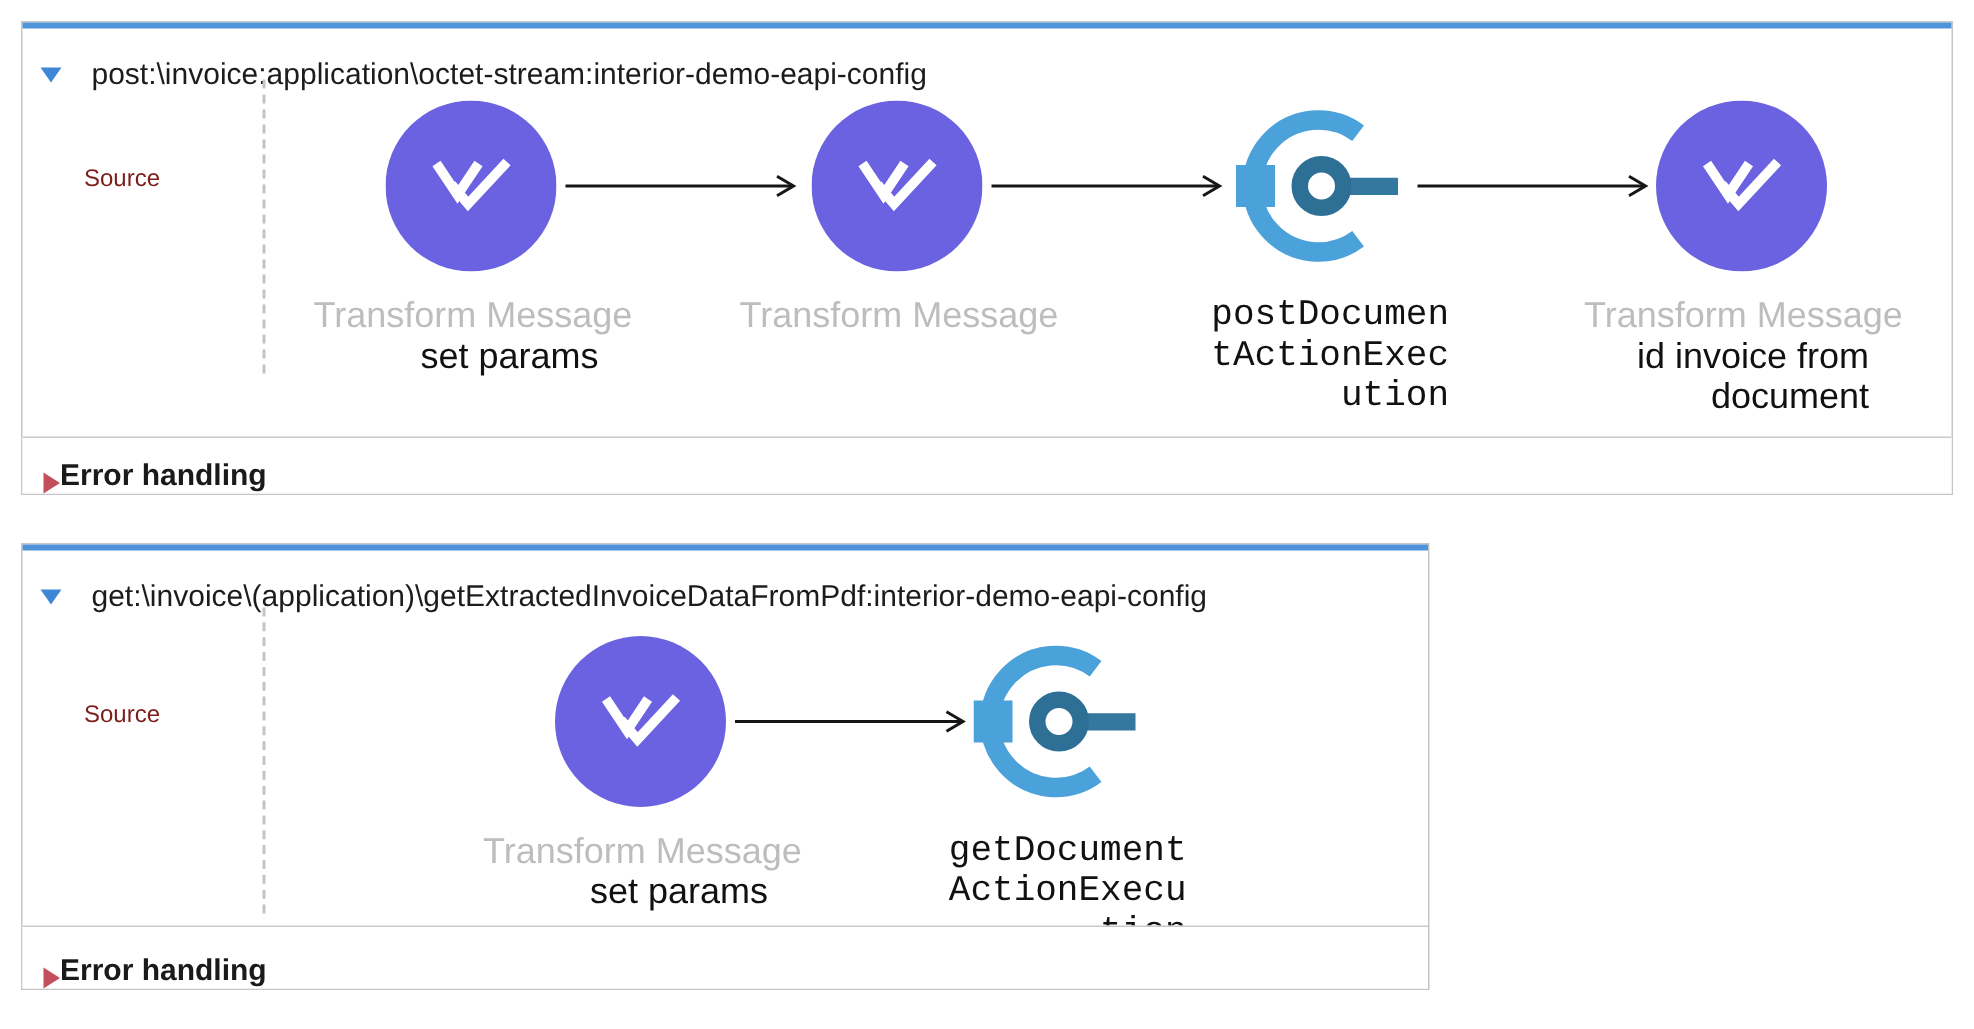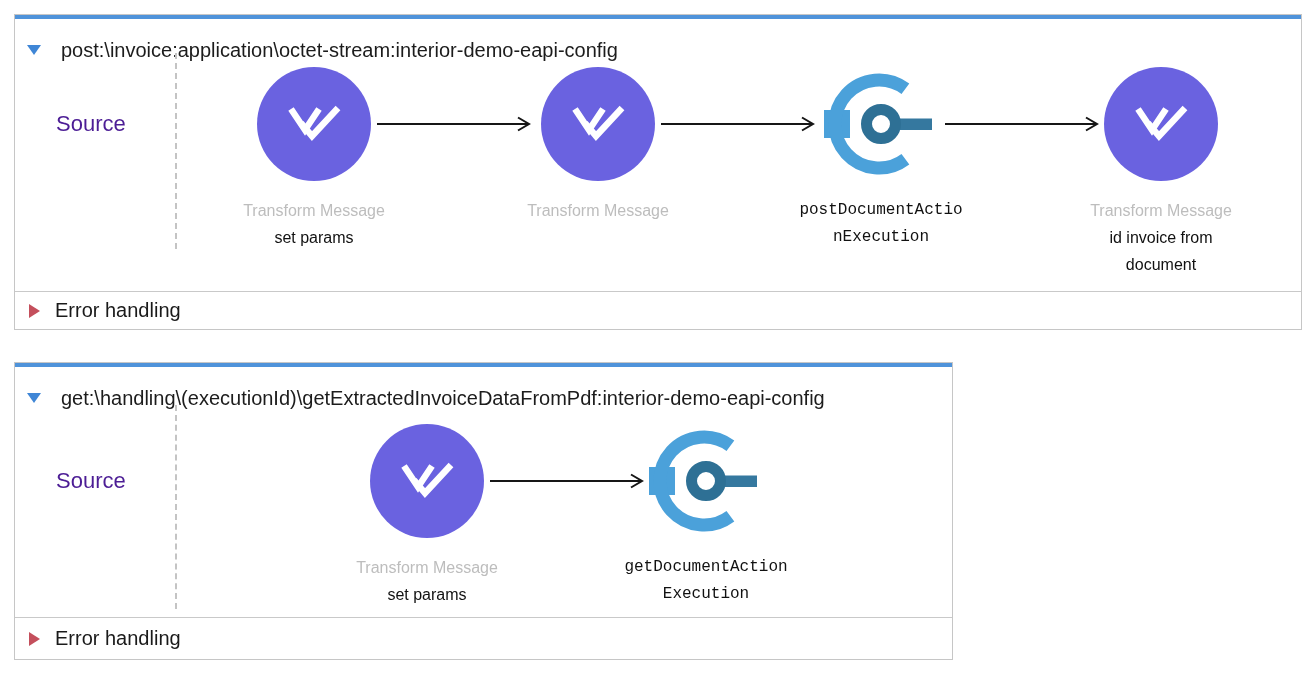--- a/index.html
+++ b/index.html
@@ -8,33 +8,33 @@
   .flow{position:absolute;background:#ffffff;border:1px solid #c6c6c6;box-sizing:border-box;}
   .flow-topbar{position:absolute;top:0;left:0;right:0;height:4px;background:#4f93da;}
   .flow-title-row{position:absolute;top:4px;left:0;right:0;height:30px;display:flex;align-items:center;gap:20px;padding-left:12px;box-sizing:border-box;cursor:pointer;margin-top:16px;}
   .tri-down{width:0;height:0;border-left:7px solid transparent;border-right:7px solid transparent;border-top:10px solid #3f86d6;}
   .flow-title{font-size:20px;color:#1c1c1c;white-space:nowrap;}
 
   .canvas{position:absolute;left:0;right:0;top:34px;}
   .flow-1 .canvas{bottom:38px;}
   .flow-2 .canvas{bottom:42px;}
 
-  .source-label{position:absolute;font-size:22px;color:#4c1d95;}
+  .source-label{position:absolute;font-size:16px;color:#7f1d1d;}
   .lane-divider{position:absolute;left:160px;width:0;border-left:2px dashed #c4c4c4;}
 
   .node{position:absolute;width:170px;display:flex;flex-direction:column;align-items:center;cursor:pointer;}
   .node-icon{display:block;flex:none;}
-  .node-label{margin-top:16px;width:170px;text-align:center;font-size:16px;line-height:27px;}
+  .node-label{margin-top:16px;width:170px;text-align:right;font-size:24px;line-height:27px;}
   .node-subtitle{color:#bdbdbd;white-space:nowrap;margin:0 -20px;}
   .node-name{color:#111111;}
   .node-name.break-all{word-break:break-all;font-family:Liberation Mono, monospace;}
 
   .arrow{position:absolute;overflow:visible;}
 
-  .error-row{position:absolute;left:0;right:0;bottom:0;border-top:1px solid #c9c9c9;display:flex;align-items:center;gap:15px;padding-left:14px;box-sizing:border-box;cursor:pointer;background:#ffffff;}
+  .error-row{position:absolute;left:0;right:0;bottom:0;border-top:1px solid #c9c9c9;display:flex;align-items:flex-end;gap:0;padding-left:14px;box-sizing:border-box;cursor:pointer;background:#ffffff;font-weight:bold;}
   .flow-1 .error-row{height:38px;}
   .flow-2 .error-row{height:42px;}
   .tri-right{width:0;height:0;border-top:7px solid transparent;border-bottom:7px solid transparent;border-left:11px solid #c44f5c;}
   .error-label{font-size:20px;color:#1a1a1a;}
 </style>
 </head>
 <body>
 
 <section class="flow flow-1" style="left:14px;top:14px;width:1288px;height:316px;">
   <div class="flow-topbar"></div>
@@ -113,21 +113,21 @@
   <div class="error-row">
     <span class="tri-right"></span>
     <span class="error-label">Error handling</span>
   </div>
 </section>
 
 <section class="flow flow-2" style="left:14px;top:362px;width:939px;height:298px;">
   <div class="flow-topbar"></div>
   <div class="flow-title-row">
     <span class="tri-down"></span>
-    <span class="flow-title">get:\handling\(executionId)\getExtractedInvoiceDataFromPdf:interior-demo-eapi-config</span>
+    <span class="flow-title">get:\invoice\(application)\getExtractedInvoiceDataFromPdf:interior-demo-eapi-config</span>
   </div>
 
   <div class="canvas">
     <span class="source-label" style="left:41px;top:71px;">Source</span>
     <div class="lane-divider" style="top:8px;height:204px;"></div>
 
     <div class="node" style="left:327px;top:27px;">
       <svg class="node-icon" width="114" height="114" viewBox="0 0 114 114">
         <circle cx="57" cy="57" r="57" fill="#6a62e0"></circle>
         <polyline points="34,42 48,63 62,42" fill="none" stroke="#ffffff" stroke-width="6.5"></polyline>

